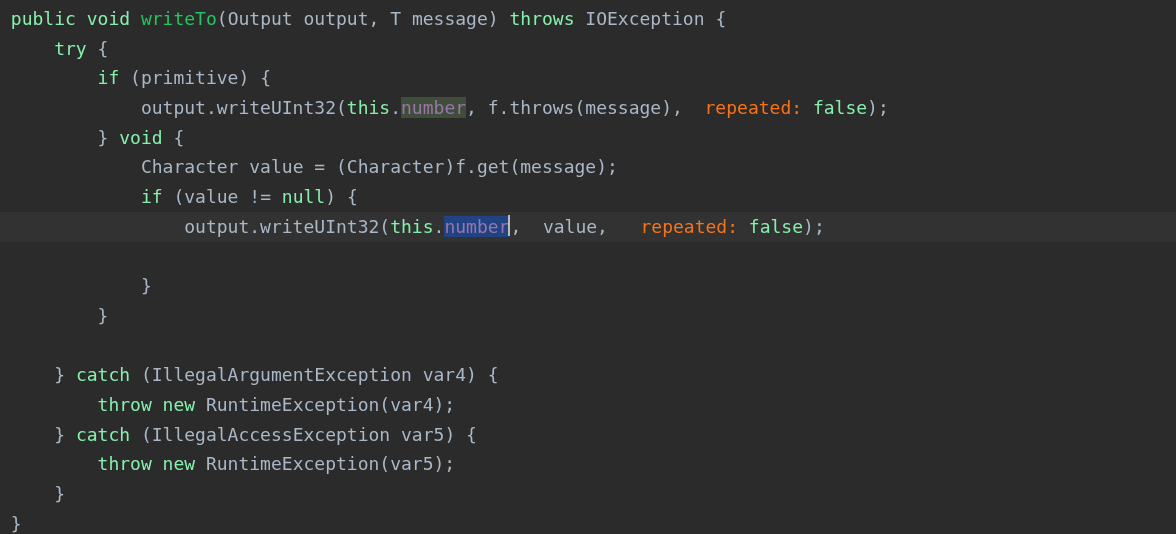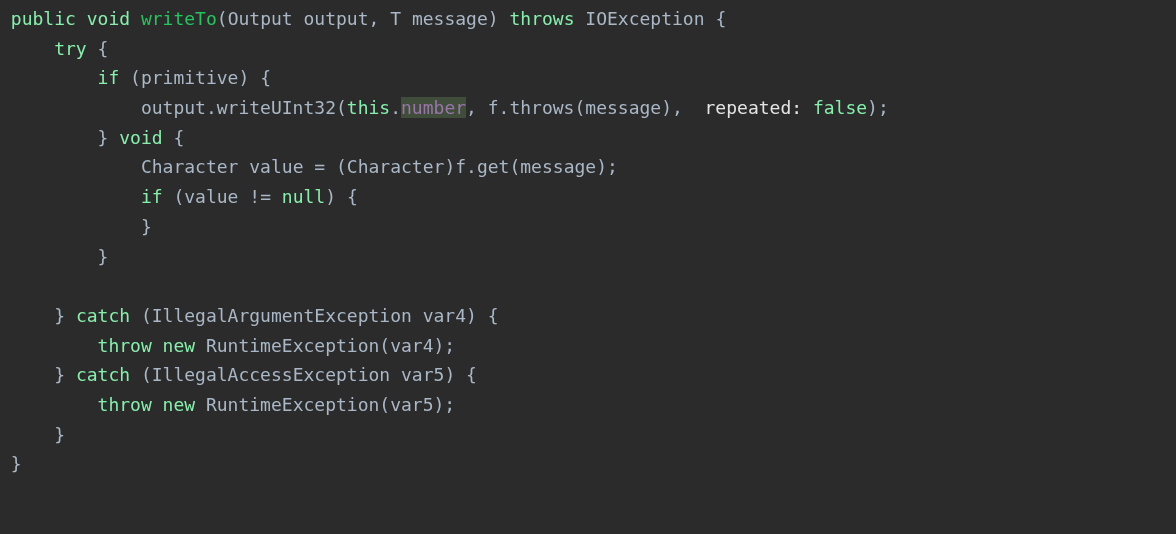--- a/index.html
+++ b/index.html
@@ -15,21 +15,21 @@
     overflow: hidden;
   }
   pre {
     margin: 0;
     padding: 4px 0 0 0;
     white-space: pre;
   }
   .kw { color: #86efac; }
   .ident { color: #22c55e; }
   .field { color: #9876aa; }
-  .hint { color: #e5e5e5; font-style: normal; }
+  .hint { color: #f97316; font-style: normal; }
   .hl-y { background: #414d3b; }
   .hl-b { background: #214283; }
   .caret {
     display: inline-block;
     width: 2px;
     height: 1.15em;
     background: #bbbbbb;
     vertical-align: -0.18em;
     margin-left: -1px;
   }
@@ -41,20 +41,21 @@
 </head>
 <body>
 
 <pre><span> <span class="kw">public</span> <span class="kw">void</span> <span class="ident">writeTo</span>(<span>Output</span> <span>output</span>, <span>T</span> <span>message</span>) <span class="kw">throws</span> <span>IOException</span> <span>{</span></span>
 <span>     <span class="kw">try</span> <span>{</span></span>
 <span>         <span class="kw">if</span> (<span>primitive</span>) <span>{</span></span>
 <span>             <span>output</span>.<span>writeUInt32</span>(<span class="kw">this</span>.<span class="field hl-y">number</span>, <span>f</span>.<span>throws</span>(<span>message</span>),  <span class="hint">repeated:</span> <span class="kw">false</span>);</span>
 <span>         <span>}</span> <span class="kw">void</span> <span>{</span></span>
 <span>             <span>Character</span> <span>value</span> <span>=</span> (<span>Character</span>)<span>f</span>.<span>get</span>(<span>message</span>);</span>
 <span>             <span class="kw">if</span> (<span>value</span> <span>!=</span> <span class="kw">null</span>) <span>{</span></span>
+<span class="cur-line">                 <span>output</span>.<span>writeUInt32</span>(<span class="kw">this</span>.<span class="field hl-b">number</span><span class="caret"></span>,  <span>value</span>,   <span class="hint">repeated:</span> <span class="kw">false</span>);</span>
 <span>             <span>}</span></span>
 <span>         <span>}</span></span>
 <span> </span>
 <span>     <span>}</span> <span class="kw">catch</span> (<span>IllegalArgumentException</span> <span>var4</span>) <span>{</span></span>
 <span>         <span class="kw">throw</span> <span class="kw">new</span> <span>RuntimeException</span>(<span>var4</span>);</span>
 <span>     <span>}</span> <span class="kw">catch</span> (<span>IllegalAccessException</span> <span>var5</span>) <span>{</span></span>
 <span>         <span class="kw">throw</span> <span class="kw">new</span> <span>RuntimeException</span>(<span>var5</span>);</span>
 <span>     <span>}</span></span>
 <span> <span>}</span></span>
 </pre>

